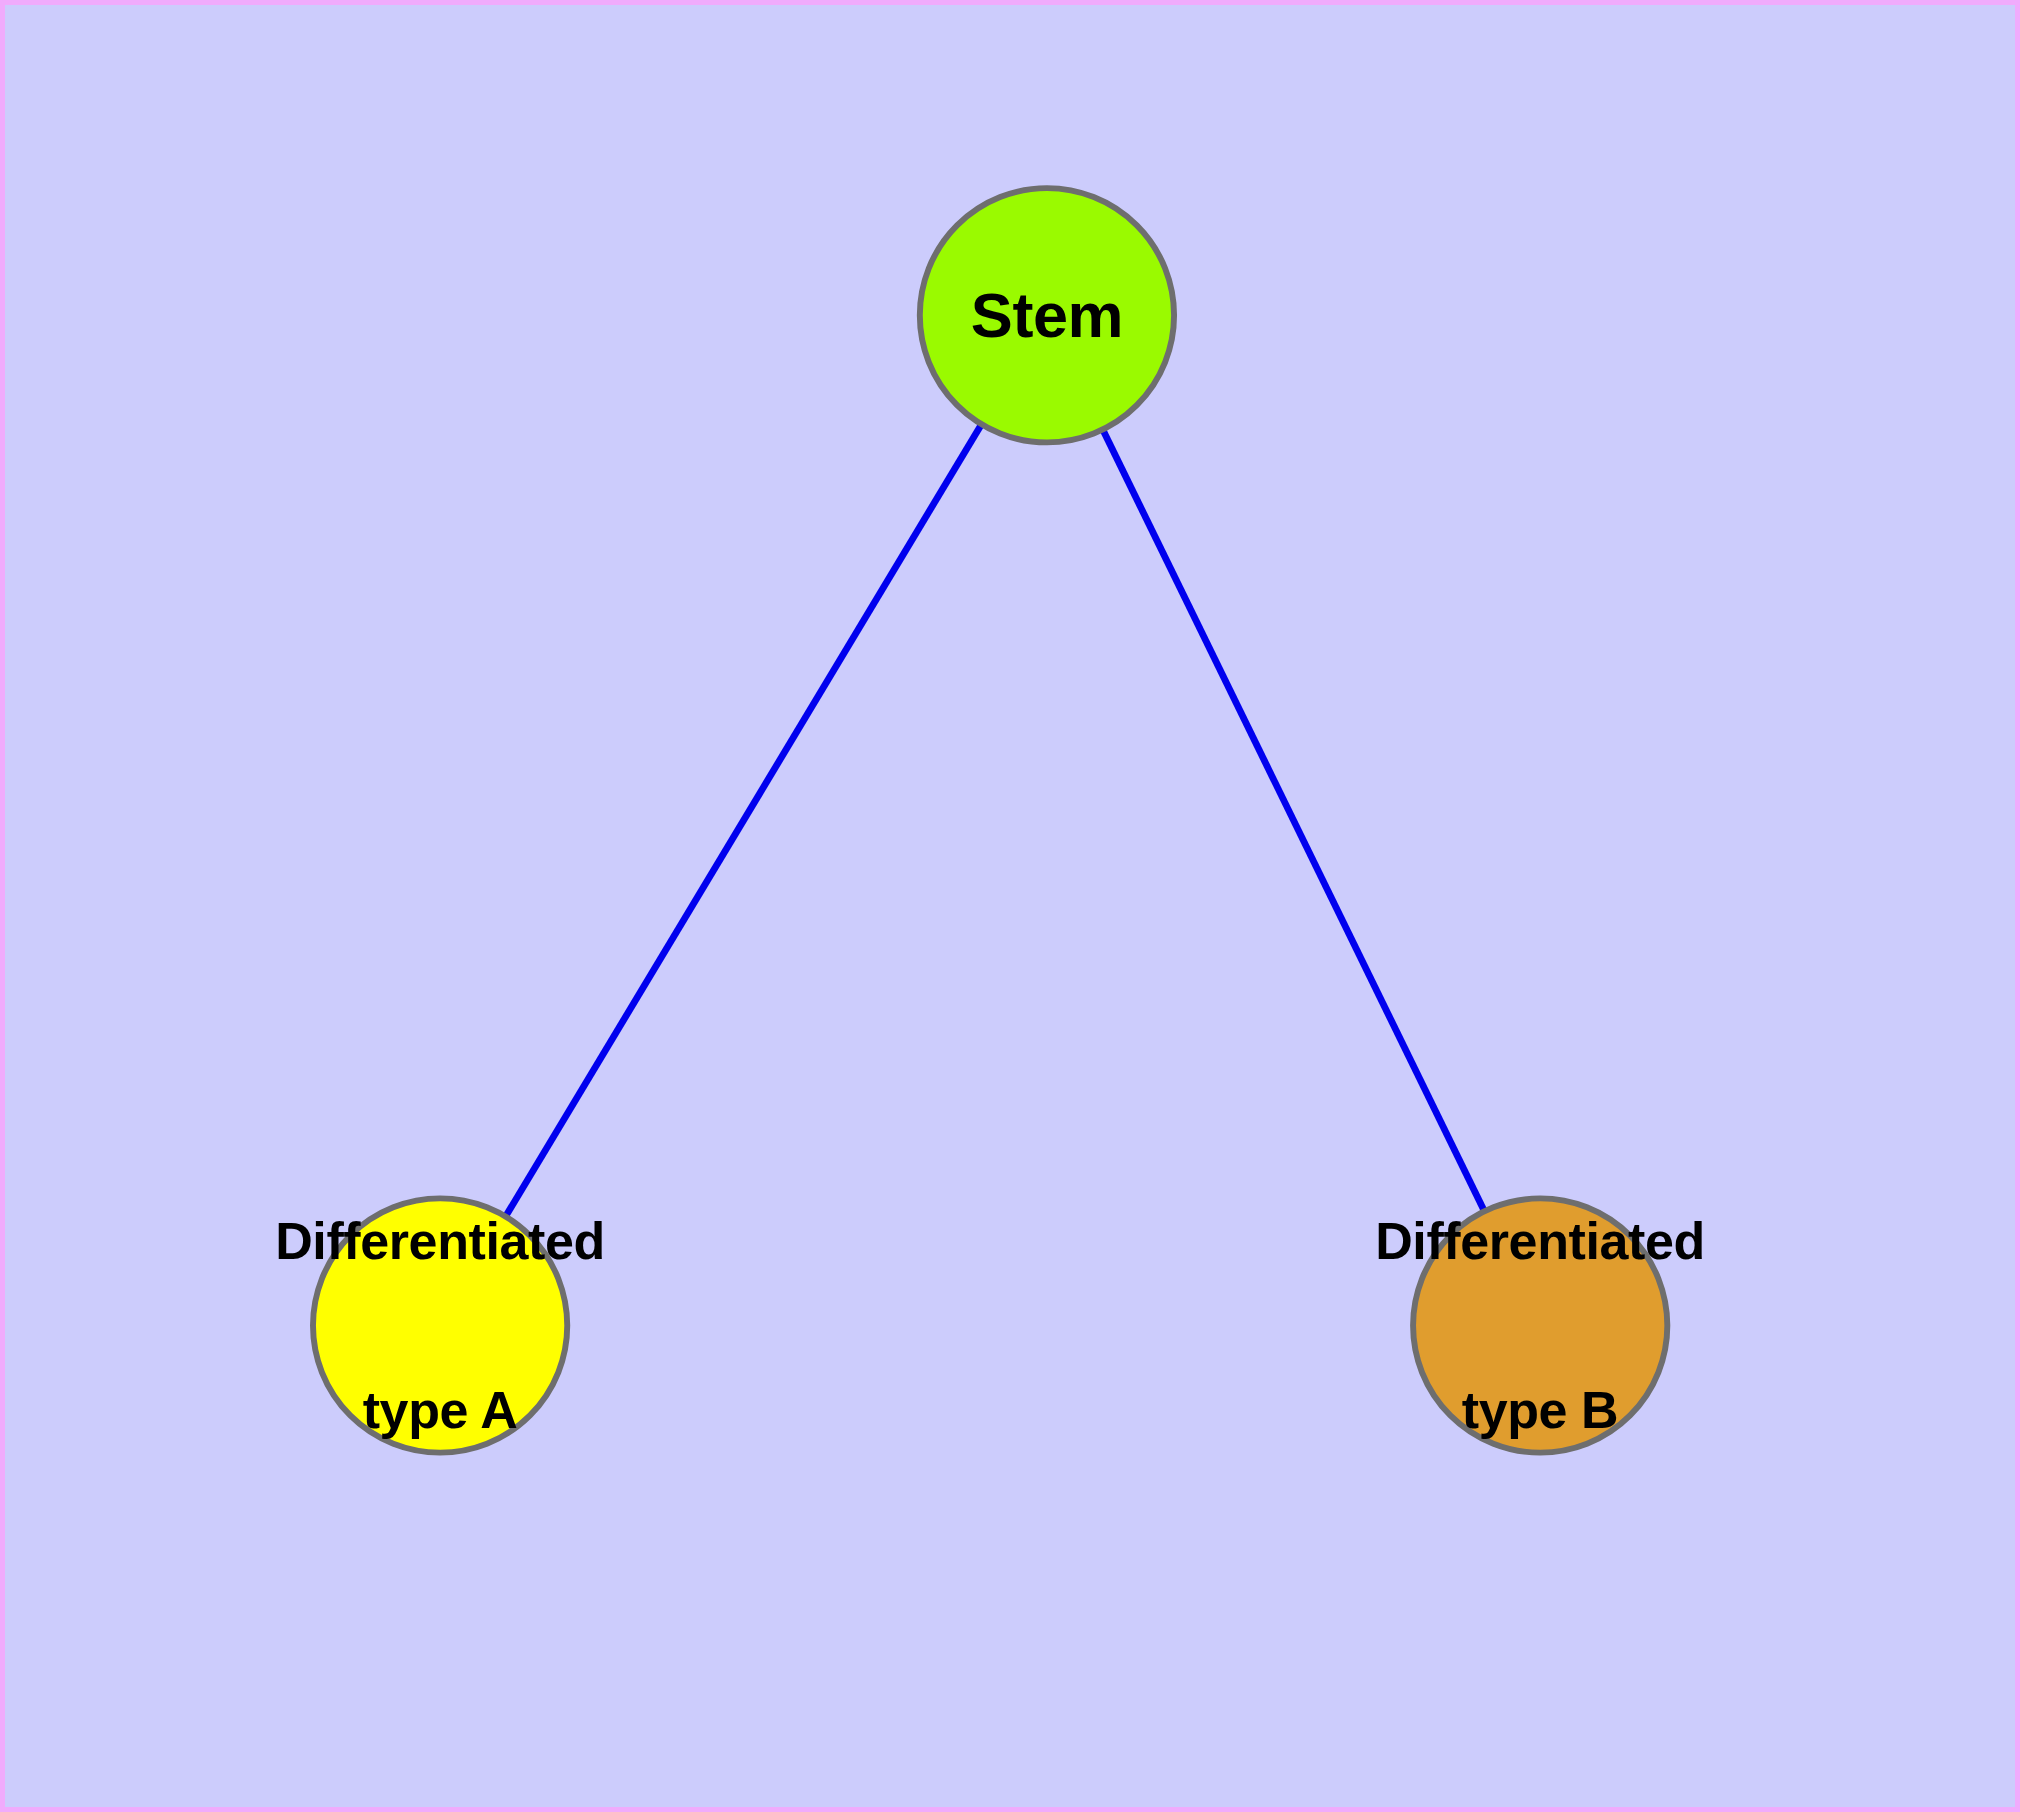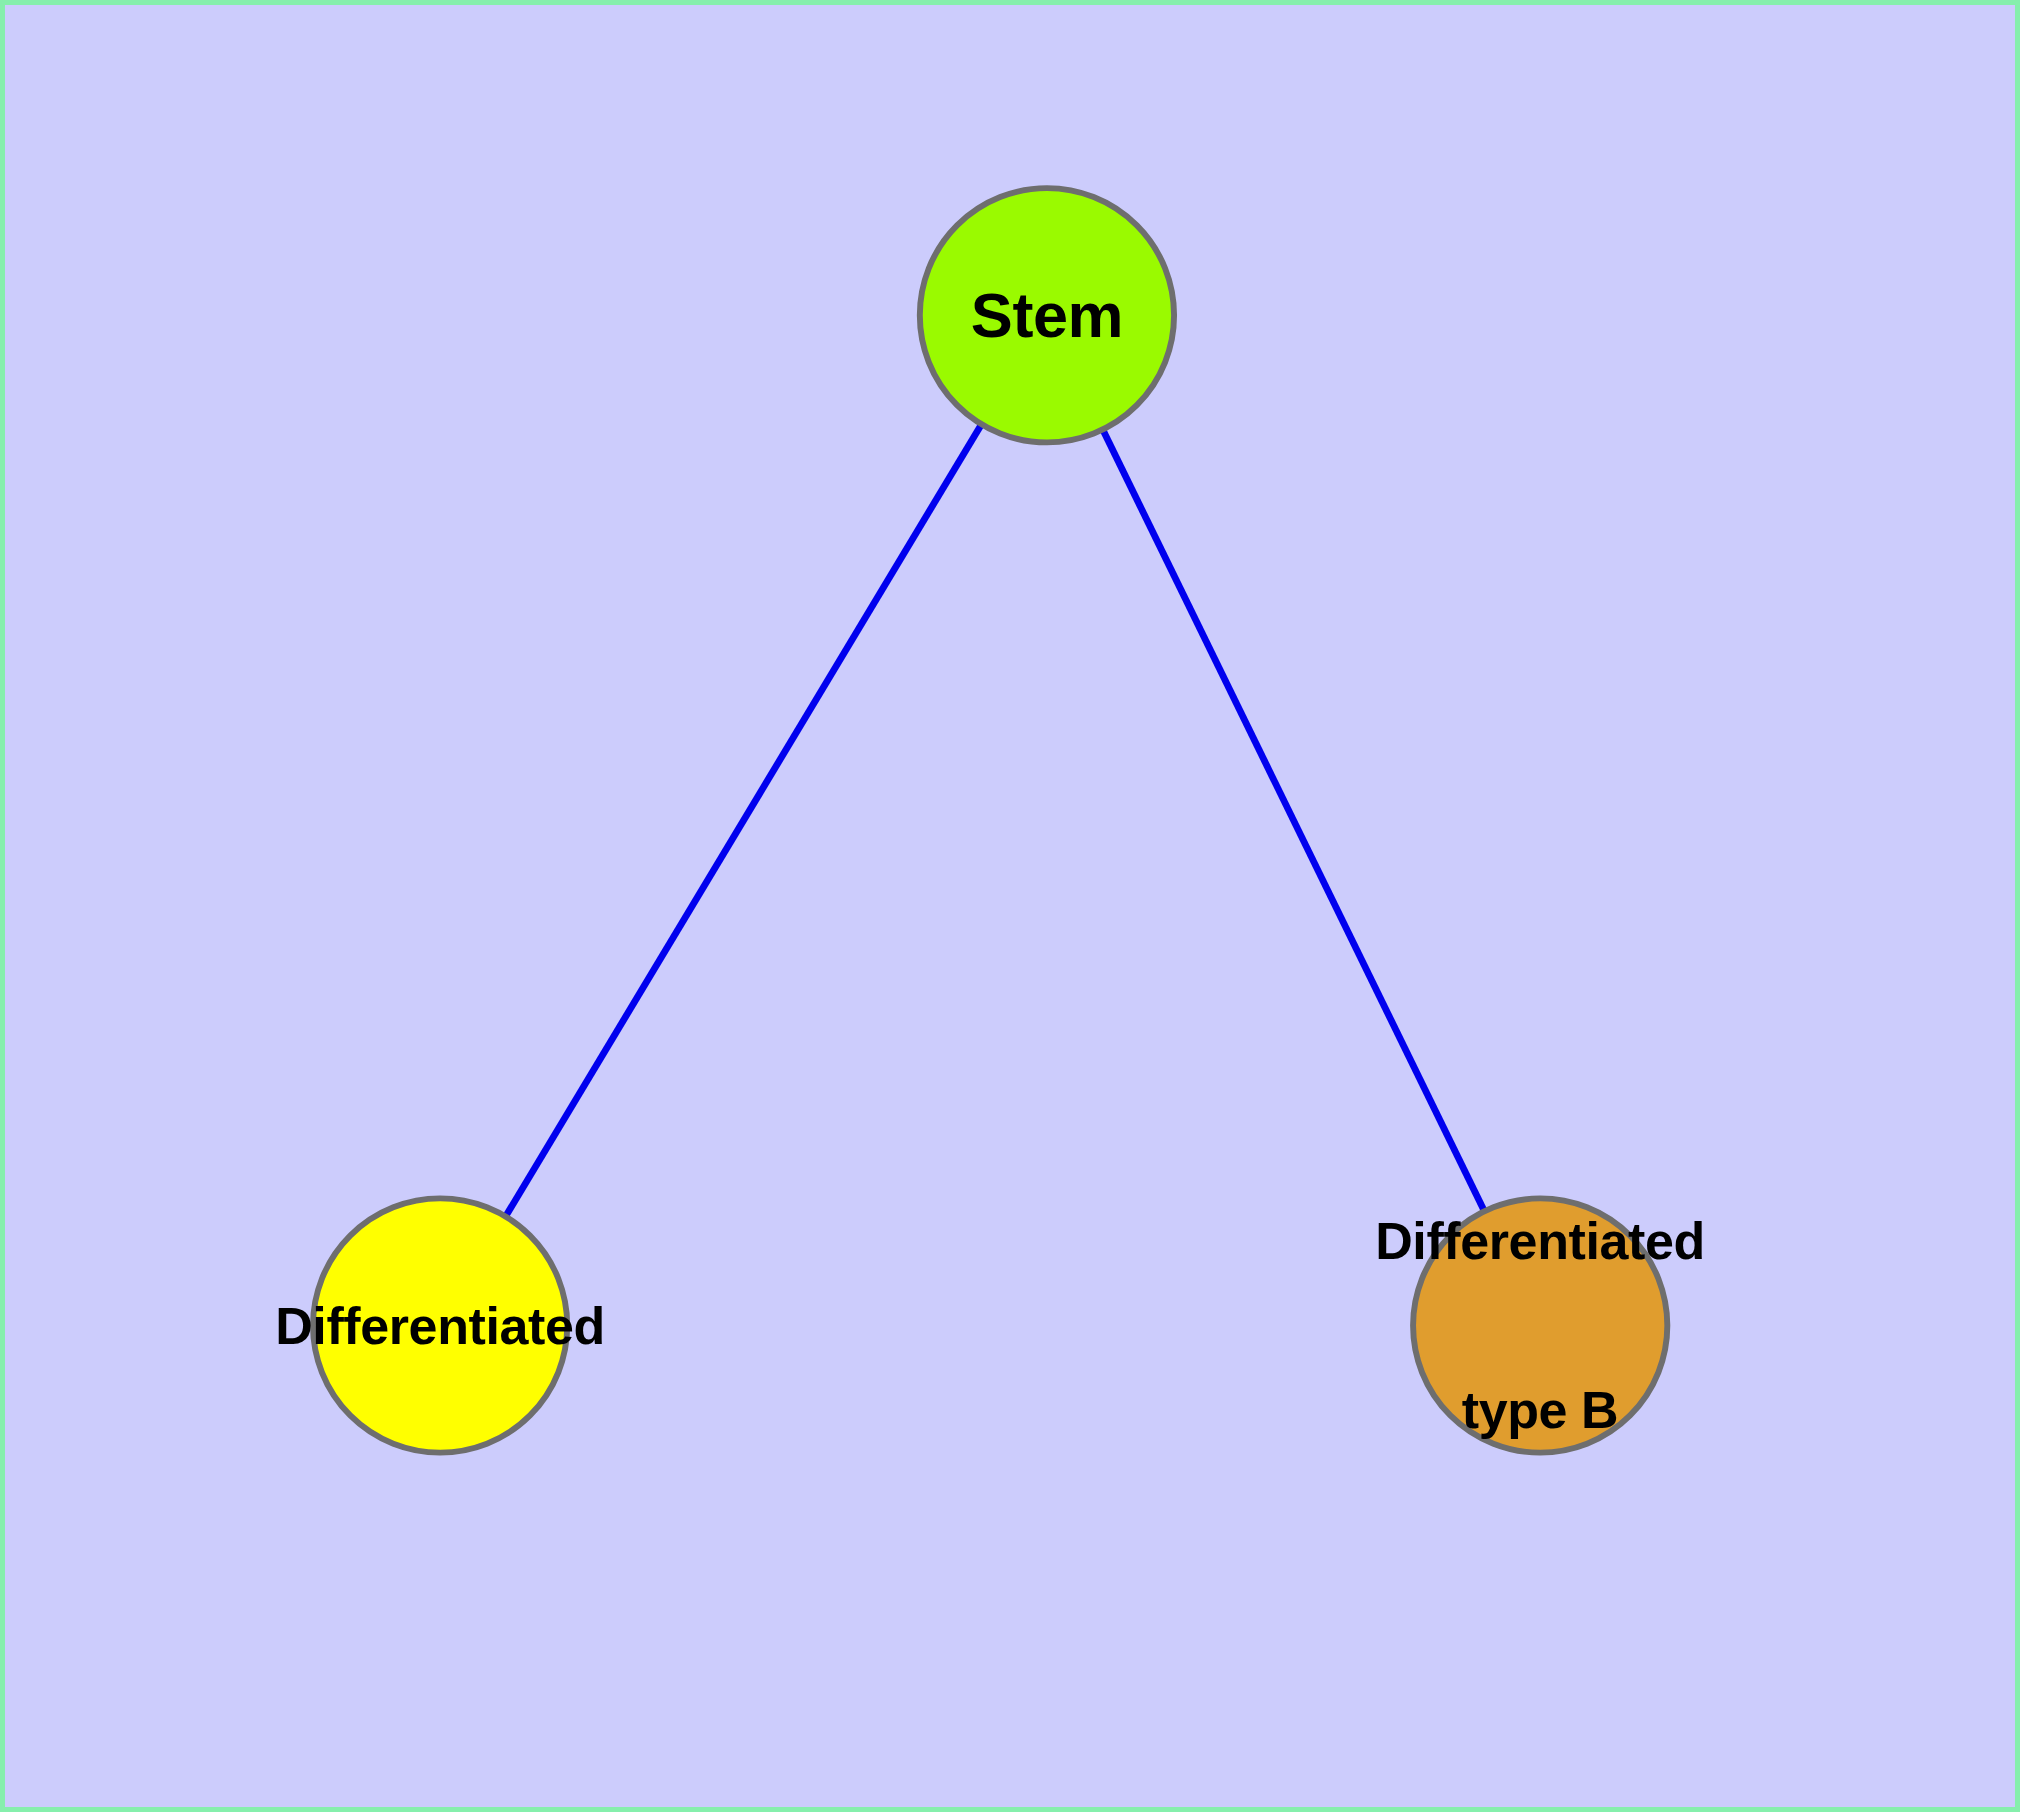--- a/index.html
+++ b/index.html
@@ -5,21 +5,21 @@
 <style>
   html, body {
     margin: 0;
     padding: 0;
     background: #ffffff;
   }
   #canvas {
     position: relative;
     width: 2021px;
     height: 1812px;
-    background: #86efac;
+    background: #f0abfc;
     overflow: hidden;
     font-family: "Liberation Sans", "DejaVu Sans", sans-serif;
   }
   #plot-area {
     position: absolute;
     left: 5.1px;
     top: 5.1px;
     width: 2010px;
     height: 1802px;
     background: #ccccfc;
@@ -72,20 +72,21 @@
       <circle class="node-circle" id="node-0" cx="1235" cy="372" r="150" fill="#9afa00" stroke="#6e6e6e"></circle>
       <circle class="node-circle" id="node-1" cx="519" cy="1564" r="150" fill="#ffff00" stroke="#6e6e6e"></circle>
       <circle class="node-circle" id="node-2" cx="1817" cy="1564" r="150" fill="#e09d2e" stroke="#6e6e6e"></circle>
     </g>
   </svg>
 
   <div class="node-label label-stem" id="label-0" style="left: 1047px; top: 315px; color: rgb(0, 0, 0);">Stem</div>
 
   <div class="node-label label-diff" id="label-1" style="left: 440px; top: 1326px; color: rgb(0, 0, 0);">
     <div>Differentiated</div>
+    <div>type A</div>
   </div>
 
   <div class="node-label label-diff" id="label-2" style="left: 1540px; top: 1326px; color: rgb(0, 0, 0);">
     <div>Differentiated</div>
     <div>type B</div>
   </div>
 </div>
 
 
 </body></html>

